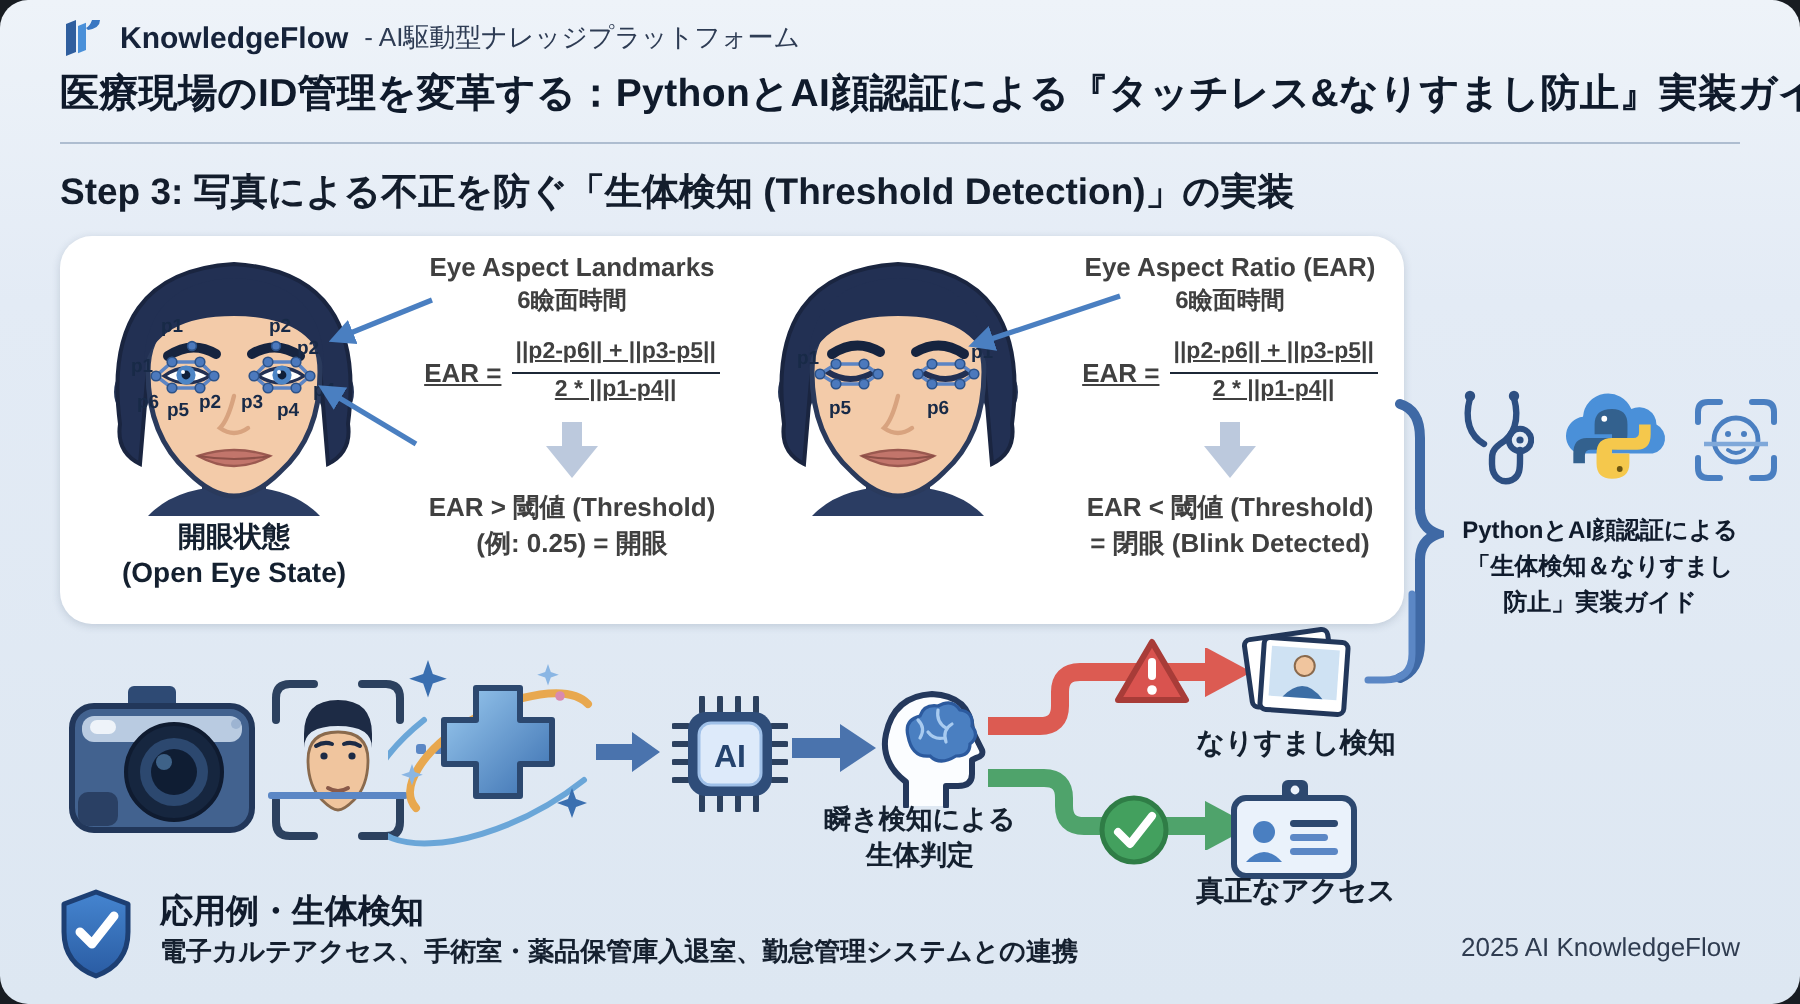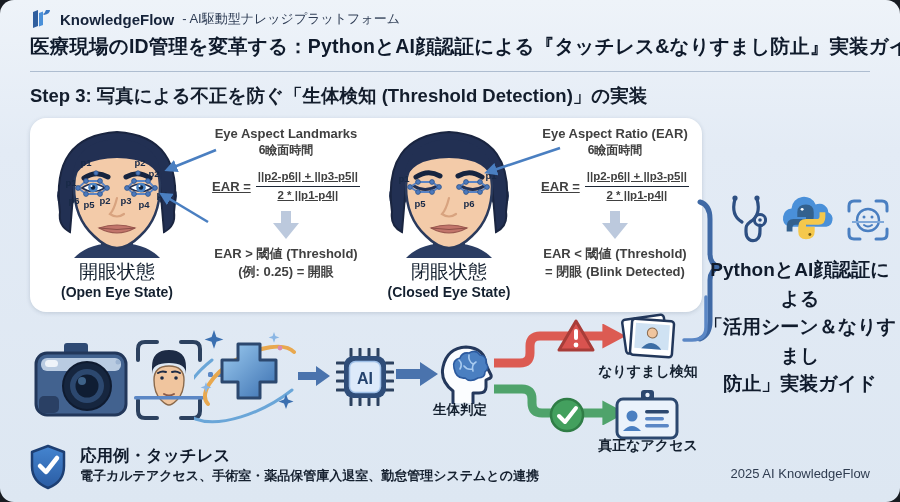--- a/index.html
+++ b/index.html
@@ -8,34 +8,34 @@
   .abs{position:absolute;}
   .nowrap{white-space:nowrap;}
   .brandrow{display:flex;align-items:center;gap:8px;}
   .brand{font-size:15px;font-weight:bold;color:#16233a;}
   .tagline{font-size:13px;color:#2e3c54;font-weight:500;}
   .title{font-size:19.5px;font-weight:bold;color:#0f1a2b;letter-spacing:.2px;}
   .divider{width:840px;height:1px;background:#aebdd0;}
   .step{font-size:18.5px;font-weight:bold;color:#131d2c;}
   .card{width:672px;height:194px;background:#ffffff;border-radius:16px;box-shadow:0 1px 4px rgba(40,60,90,.18);}
   .caption{width:162px;text-align:center;color:#14202f;line-height:1.25;}
-  .caption .jp{font-size:19px;font-weight:normal;}
+  .caption .jp{font-size:14px;font-weight:bold;}
   .caption .en{font-size:14px;font-weight:bold;}
   .panel{width:168px;text-align:center;color:#404040;}
   .ann-title{font-size:13px;font-weight:bold;}
   .ann-sub{font-size:12px;font-weight:bold;margin-top:1px;}
   .formula{display:flex;align-items:center;justify-content:center;gap:5px;margin-top:10px;text-decoration:underline;}
   .earpfx{font-size:13px;font-weight:bold;}
   .frac{font-size:11.5px;font-weight:bold;line-height:1.35;}
   .frac .num{border-bottom:1.6px solid #1c2736;padding:0 2px 1px;}
   .frac .den{padding-top:1px;}
   .downwrap{margin-top:8px;}
   .result{margin-top:6px;font-size:13px;font-weight:bold;line-height:1.4;}
   .sideicons{display:flex;align-items:center;justify-content:center;gap:10px;width:175px;}
-  .sidetext{width:196px;text-align:center;font-size:19px;font-weight:bold;color:#101b2c;line-height:1.5;}
+  .sidetext{width:196px;text-align:center;font-size:12px;font-weight:bold;color:#101b2c;line-height:1.5;}
   .dots{display:flex;gap:3.5px;}
   .dot{width:5px;height:5px;border-radius:1.5px;background:#5b87c5;}
   .flowlabel{width:116px;text-align:center;font-size:14px;font-weight:bold;color:#14202f;}
   .braincap{width:132px;text-align:center;font-size:13.5px;font-weight:bold;color:#14202f;line-height:1.35;}
   .uc-title{font-size:16.5px;font-weight:bold;color:#101b2c;}
   .uc-desc{font-size:13px;font-weight:bold;color:#15202f;}
   .credit{font-size:13px;color:#2f3c50;}
   svg{display:block;}
 </style>
 </head>
@@ -193,24 +193,20 @@
           <circle cx="112" cy="70" r="2.4"></circle>
           <circle cx="98" cy="70" r="2.4"></circle>
       </g>
       <g font-size="9.5" font-weight="bold" fill="#182a47" text-anchor="middle">
         <text x="36" y="60">p1</text>
         <text x="123" y="57">p1</text>
         <text x="52" y="85">p5</text>
         <text x="101" y="85">p6</text>
       </g>
     </svg>
-    <div class="abs caption" style="left:338px;top:142px;">
-      <div class="jp">閉眼状態</div>
-      <div class="en">(Closed Eye State)</div>
-    </div>
 
     <div class="abs panel" style="left:504px;top:8px;width:162px;">
       <div class="ann-title">Eye Aspect Ratio (EAR)</div>
       <div class="ann-sub">6瞼面時間</div>
       <div class="formula">
         <span class="earpfx">EAR =</span>
         <span class="frac">
           <div class="num">||p2-p6|| + ||p3-p5||</div>
           <div class="den">2 * ||p1-p4||</div>
         </span>
@@ -264,21 +260,21 @@
       </g>
       <circle cx="23" cy="23" r="11" fill="none" stroke="#4a7fc1" stroke-width="2.4"></circle>
       <circle cx="19" cy="20" r="1.5" fill="#4a7fc1"></circle>
         <circle cx="27" cy="20" r="1.5" fill="#4a7fc1"></circle>
       <path d="M19,28 Q23,31 27,28" stroke="#4a7fc1" stroke-width="2" fill="none" stroke-linecap="round"></path>
       <path d="M7,25 H39" stroke="#7fa8d9" stroke-width="2.2"></path>
     </svg>
   </div>
   <div class="abs sidetext" style="left:702px;top:256px;">
     <div>PythonとAI顔認証による</div>
-    <div>「活用シーン＆なりすまし</div>
+    <div>「生体検知＆なりすまし</div>
     <div>防止」実装ガイド</div>
   </div>
   <svg class="abs" style="left:678px;top:294px;" width="36" height="54" viewBox="0 0 36 54">
     <path d="M28,3 L28,33 Q28,46 14,46 L6,46" stroke="#5b87c5" stroke-width="3.5" fill="none" stroke-linecap="round"></path>
   </svg>
 
   <svg class="abs" style="left:34px;top:340px;" width="94" height="86" viewBox="0 0 94 86">
     <rect x="30" y="3" width="24" height="12" rx="3" fill="#2e4a74"></rect>
     <rect x="2" y="13" width="90" height="62" rx="11" fill="#42628f" stroke="#22375a" stroke-width="3"></rect>
     <rect x="7" y="18" width="80" height="13" rx="6" fill="#b9cbe1"></rect>
@@ -347,20 +343,21 @@
   <svg class="abs" style="left:396px;top:362px;" width="44" height="24" viewBox="0 0 44 24">
     <path d="M0,7 h24 v-7 l18,12 -18,12 v-7 h-24 z" fill="#4a73ad"></path>
   </svg>
 
   <svg class="abs" style="left:436px;top:342px;" width="58" height="62" viewBox="0 0 58 62">
     <path d="M17,61 L17,49 Q4,39 7,25 Q11,6 30,5 Q49,6 50,23 L55,33 Q56,36 52,37 L50,38 L50,45 Q50,51 43,51 L37,51 L37,61" fill="#fbfdff" stroke="#24385c" stroke-width="3" stroke-linejoin="round" stroke-linecap="round"></path>
     <path d="M18,26 q-2,-8 6,-10 q2,-6 9,-5 q7,-4 11,2 q7,1 6,8 q4,5 -1,9 q0,6 -7,6 q-8,5 -13,0 q-9,1 -11,-10 z" fill="#4a7fc1" stroke="#2c5a9e" stroke-width="1.6"></path>
     <path d="M23,18 q4,4 1,9 M33,13 q-1,6 4,9 M40,20 q-5,3 -3,9 M28,24 q3,4 8,3" stroke="#a8cbf0" stroke-width="1.6" fill="none" stroke-linecap="round"></path>
   </svg>
   <div class="abs braincap" style="left:394px;top:401px;">
+    <div>瞬き検知による</div>
     <div>生体判定</div>
   </div>
 
   <svg class="abs" style="left:490px;top:324px;" width="134" height="48" viewBox="0 0 134 48">
     <path d="M4,39 L30,39 Q40,39 40,29 L40,22 Q40,12 50,12 L116,12" stroke="#dc5b52" stroke-width="9" fill="none" marker-end="url(#mRed)"></path>
   </svg>
   <svg class="abs" style="left:556px;top:318px;" width="40" height="36" viewBox="0 0 40 36">
     <path d="M20,3 L37,32 H3 Z" fill="#d9534f" stroke="#a83c38" stroke-width="3" stroke-linejoin="round"></path>
     <rect x="18" y="11" width="4" height="11" rx="2" fill="#fff"></rect>
     <circle cx="20" cy="27" r="2.4" fill="#fff"></circle>
@@ -394,17 +391,17 @@
     <rect x="31" y="21" width="24" height="3.5" rx="1.7" fill="#2c486f"></rect>
     <rect x="31" y="28" width="19" height="3.5" rx="1.7" fill="#5b87c5"></rect>
     <rect x="31" y="35" width="24" height="3.5" rx="1.7" fill="#5b87c5"></rect>
   </svg>
   <div class="abs flowlabel" style="left:590px;top:437px;">真正なアクセス</div>
 
   <svg class="abs" style="left:28px;top:444px;" width="40" height="46" viewBox="0 0 40 46">
     <path d="M20,2 L36,8 V22 Q36,38 20,44 Q4,38 4,22 V8 Z" fill="url(#gShield)" stroke="#1d3f73" stroke-width="2.5" stroke-linejoin="round"></path>
     <path d="M12,22 L18,28 L29,14" stroke="#fff" stroke-width="4.5" fill="none" stroke-linecap="round" stroke-linejoin="round"></path>
   </svg>
-  <div class="abs uc-title" style="left:80px;top:445px;">応用例・タッチレス</div>
+  <div class="abs uc-title" style="left:80px;top:445px;">応用例・生体検知</div>
   <div class="abs uc-desc nowrap" style="left:80px;top:467px;">電子カルテアクセス、手術室・薬品保管庫入退室、勤怠管理システムとの連携</div>
   <div class="abs credit" style="right:30px;top:466px;">2025 AI KnowledgeFlow</div>
 
 </div>
 
 </body></html>

